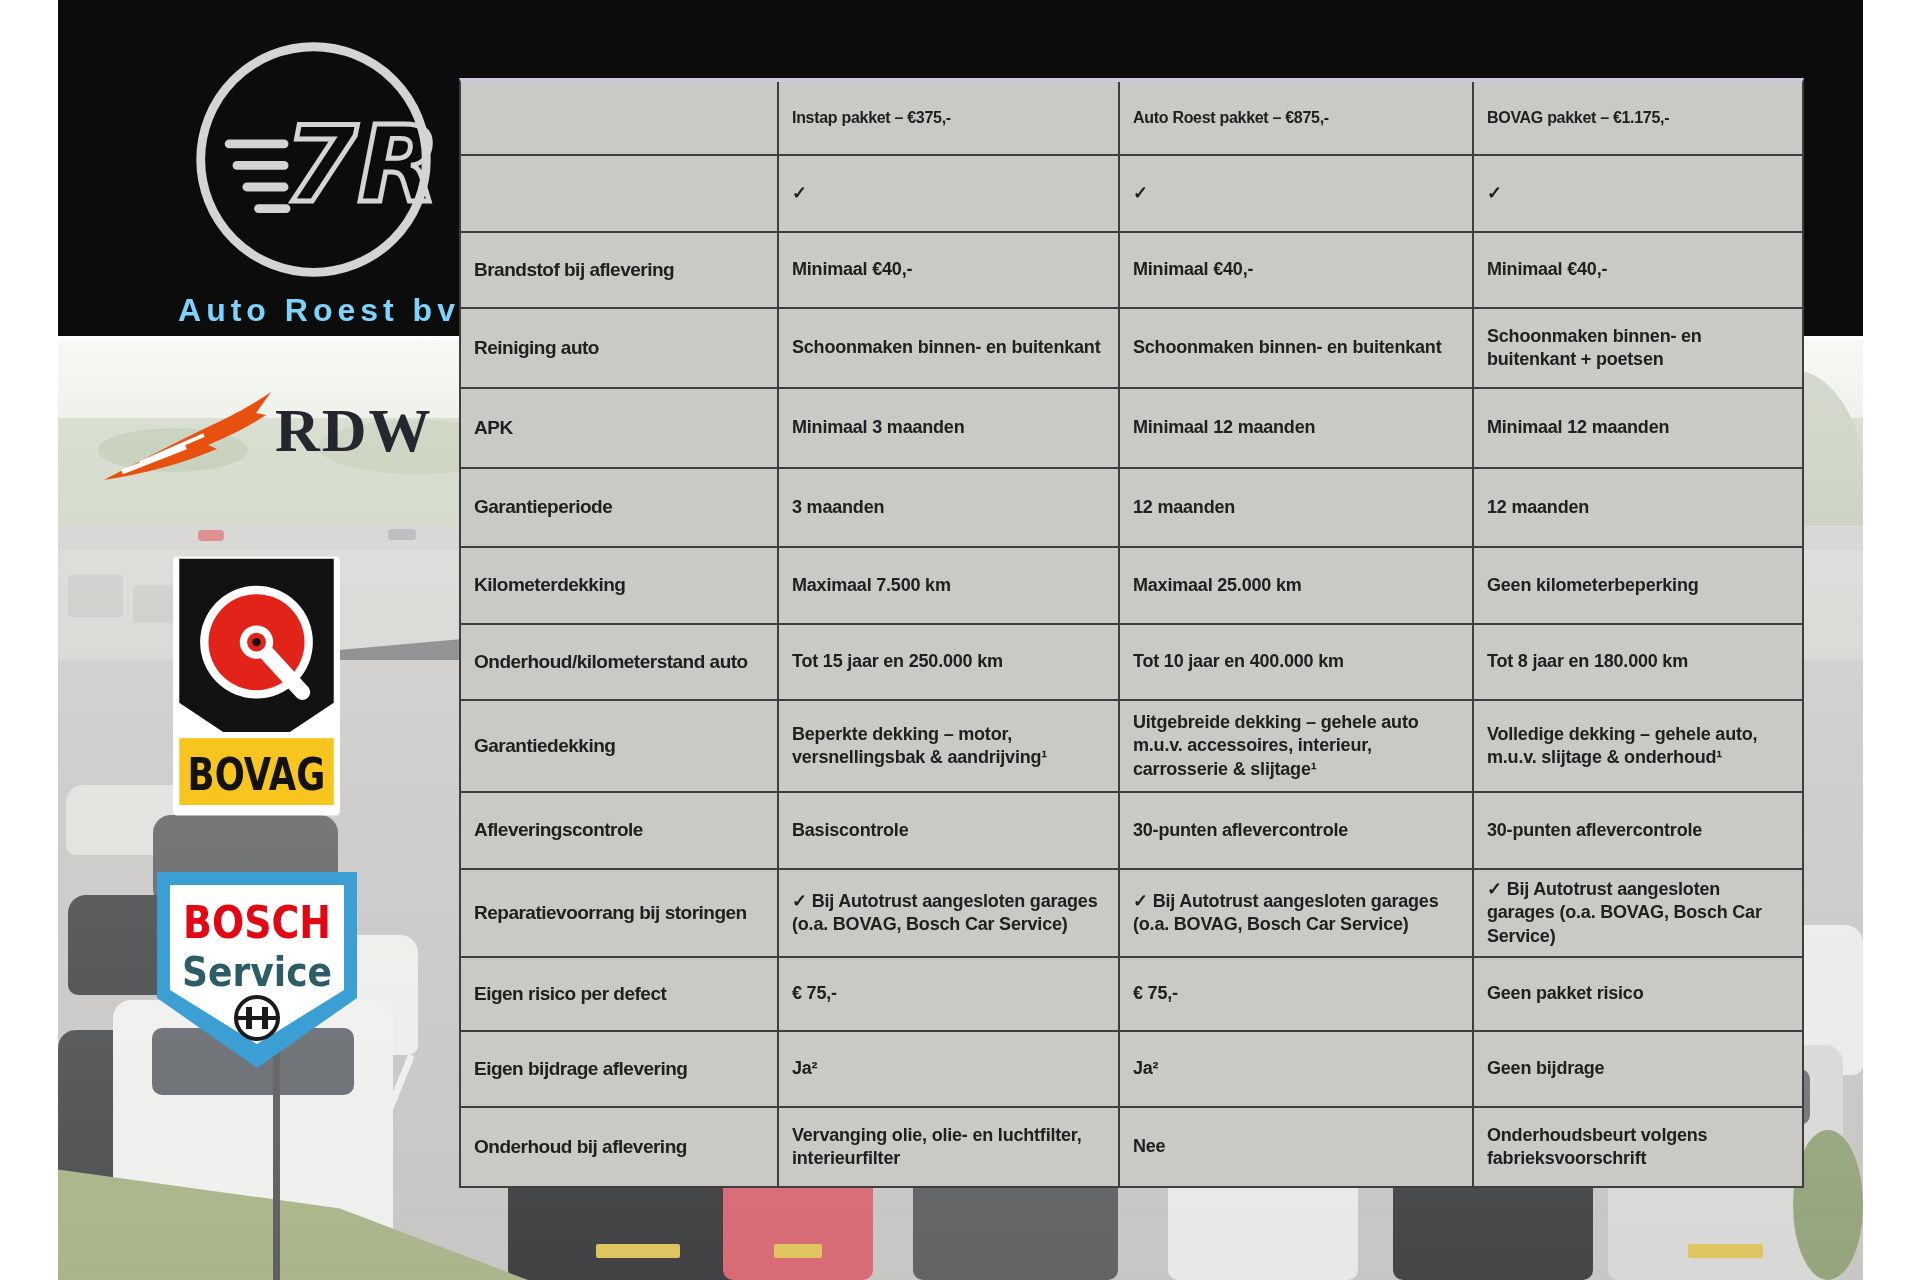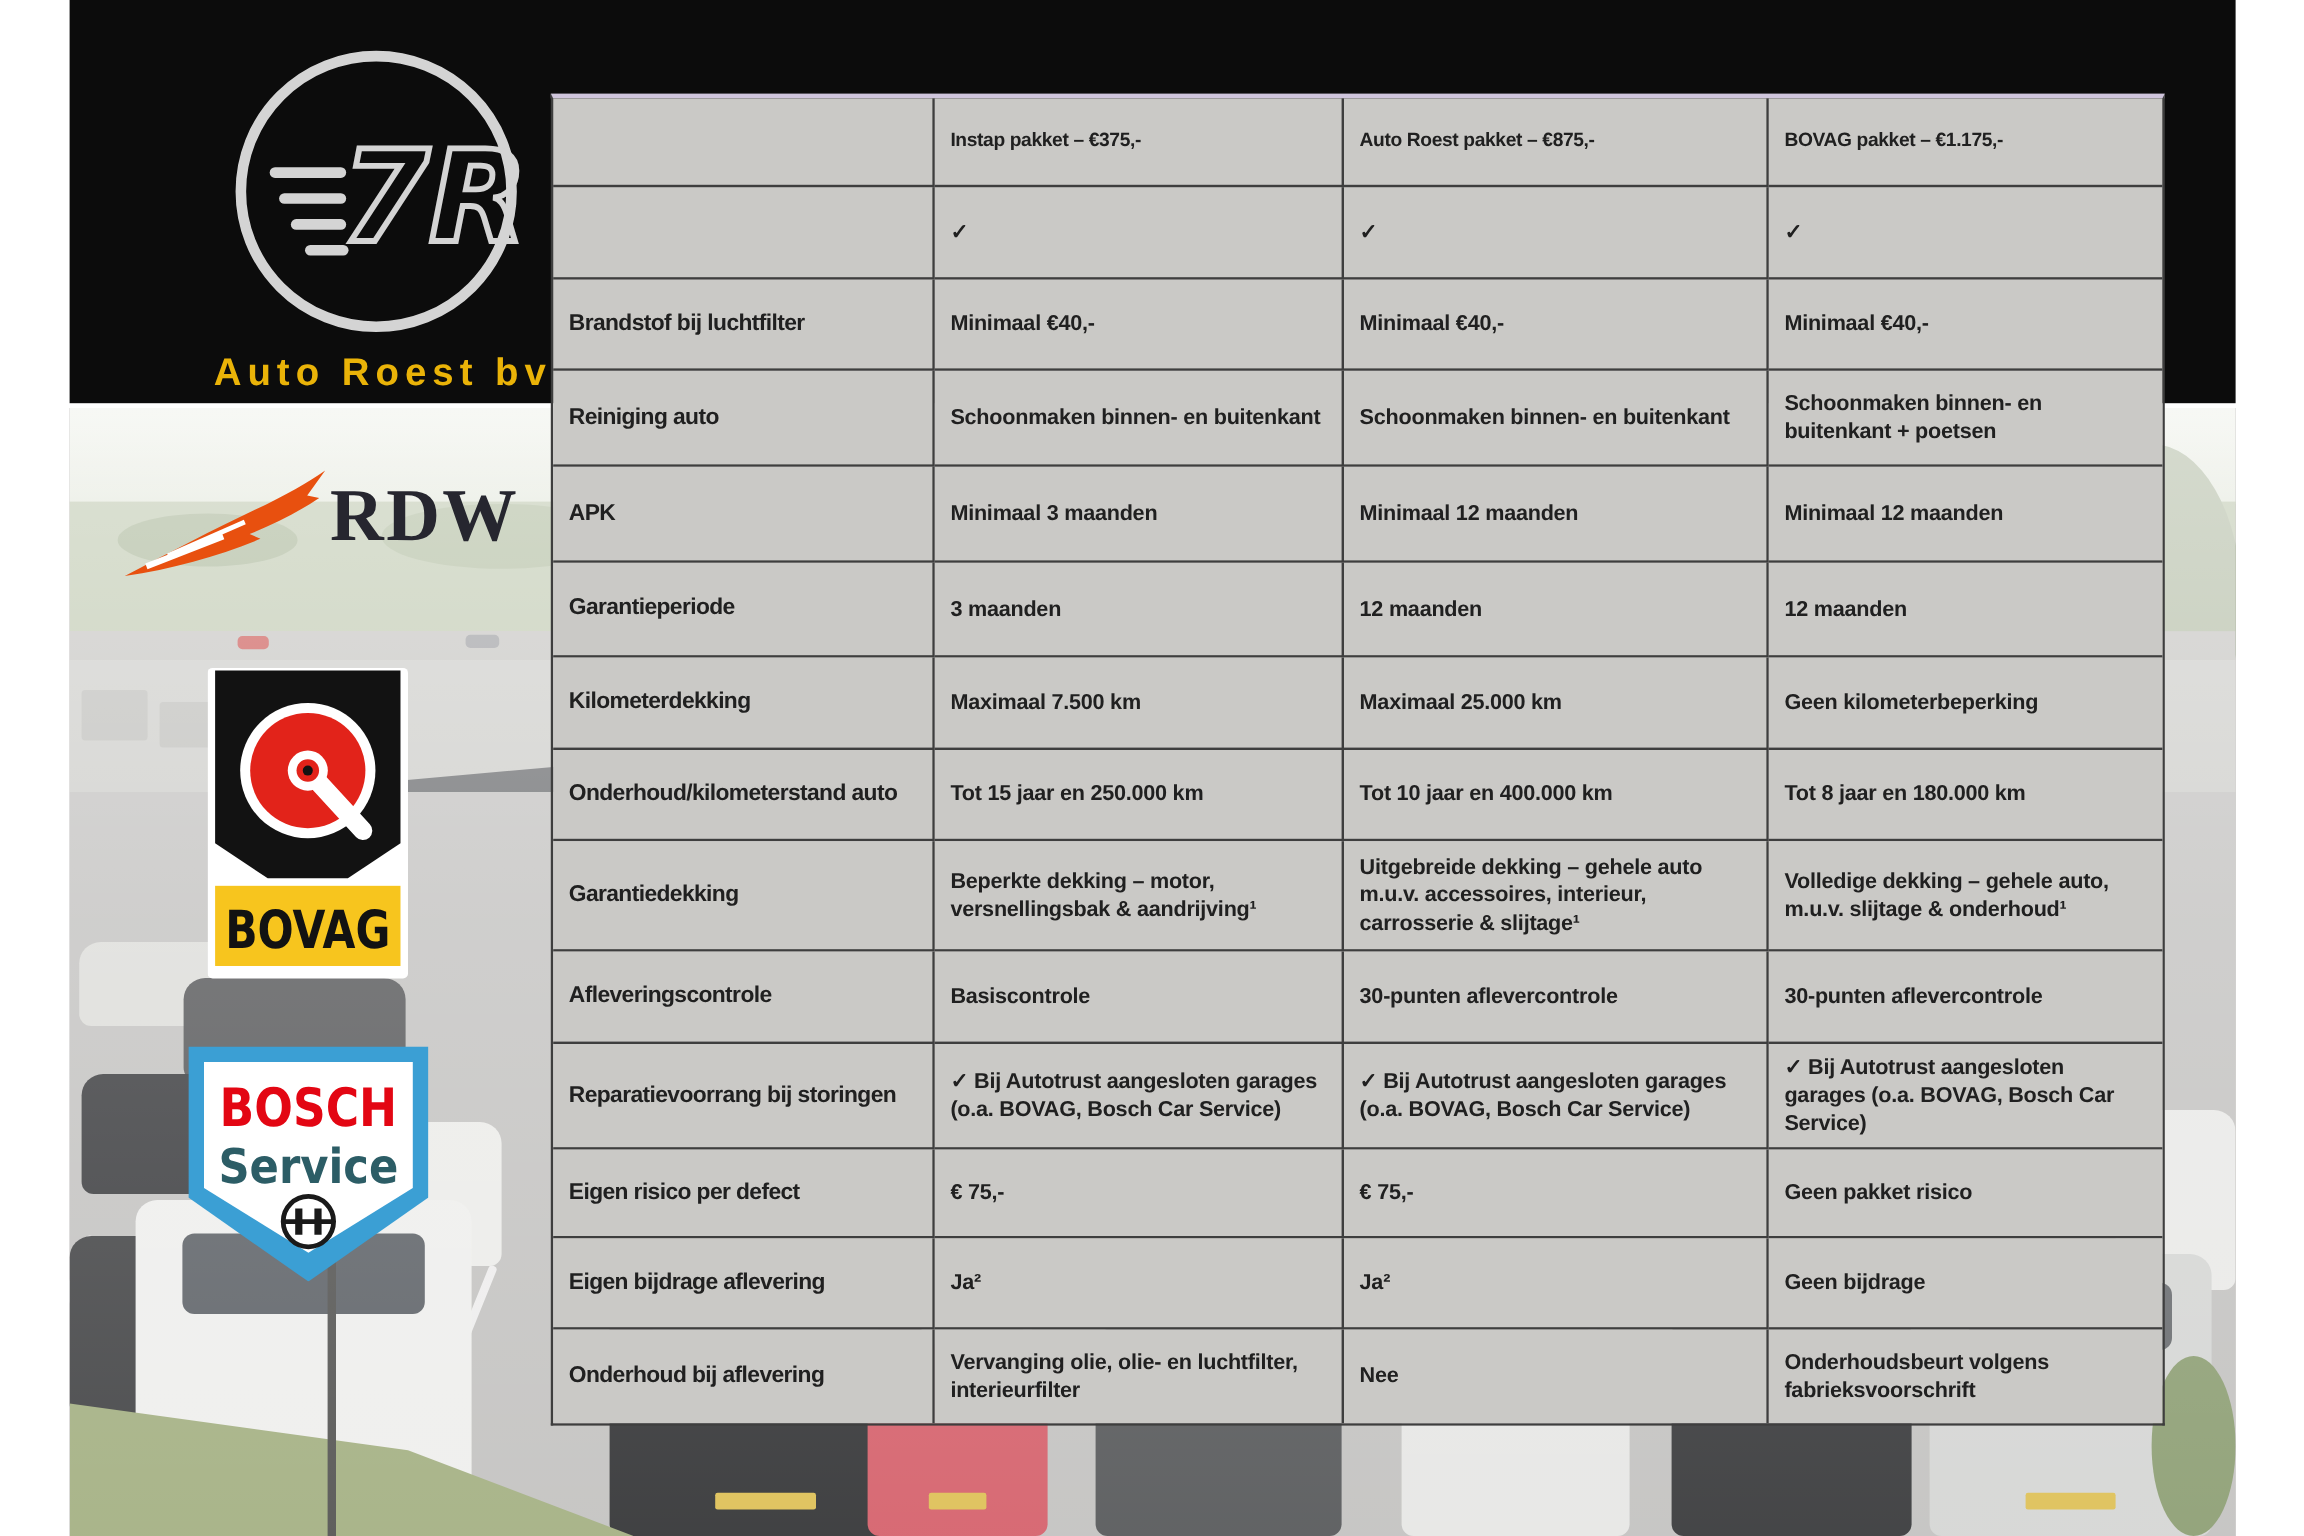--- a/index.html
+++ b/index.html
@@ -3,21 +3,21 @@
 <meta charset="utf-8">
 <style>
   *{box-sizing:border-box;margin:0;padding:0}
   body{margin:0;background:#fff;font-family:"Liberation Sans",sans-serif}
   .stage{position:relative;width:1920px;height:1280px;background:#ffffff;overflow:hidden}
 
   
   .band{position:absolute;left:58px;top:0;width:1805px;height:336px;background:#0c0c0c}
   .brand-svg{position:absolute;left:128px;top:34px}
   .brand-name{position:absolute;left:96px;top:292px;width:330px;text-align:center;
-    font-size:32px;font-weight:700;letter-spacing:5px;color:#eab308;white-space:nowrap}
+    font-size:32px;font-weight:700;letter-spacing:5px;color:#7dd3fc;white-space:nowrap}
 
   
   .photo{position:absolute;left:58px;top:340px;width:1805px;height:940px;background:#bbbab8;overflow:hidden}
   .sky{position:absolute;left:0;top:0;width:100%;height:80px;background:linear-gradient(180deg,#eff1ea,#e0e5d8)}
   .fields{position:absolute;left:0;top:78px;width:100%;height:108px;background:#b7c2a6}
   .blob{position:absolute;border-radius:50%}
   .road{position:absolute;left:0;top:186px;width:100%;height:24px;background:#bdbcb8}
   .mini{position:absolute;border-radius:4px}
   .yard{position:absolute;left:0;top:210px;width:100%;height:110px;background:#c6c6c2}
   .block{position:absolute;background:#b5b5b1;border-radius:3px}
@@ -191,21 +191,21 @@
     <div class="cell head"></div>
     <div class="cell head">Instap pakket – €375,-</div>
     <div class="cell head">Auto Roest pakket – €875,-</div>
     <div class="cell head nr">BOVAG pakket – €1.175,-</div>
 
     <div class="cell lbl"></div>
     <div class="cell">✓</div>
     <div class="cell">✓</div>
     <div class="cell nr">✓</div>
 
-    <div class="cell lbl">Brandstof bij luchtfilter</div>
+    <div class="cell lbl">Brandstof bij aflevering</div>
     <div class="cell">Minimaal €40,-</div>
     <div class="cell">Minimaal €40,-</div>
     <div class="cell nr">Minimaal €40,-</div>
 
     <div class="cell lbl">Reiniging auto</div>
     <div class="cell">Schoonmaken binnen- en buitenkant</div>
     <div class="cell">Schoonmaken binnen- en buitenkant</div>
     <div class="cell nr">Schoonmaken binnen- en buitenkant + poetsen</div>
 
     <div class="cell lbl">APK</div>

